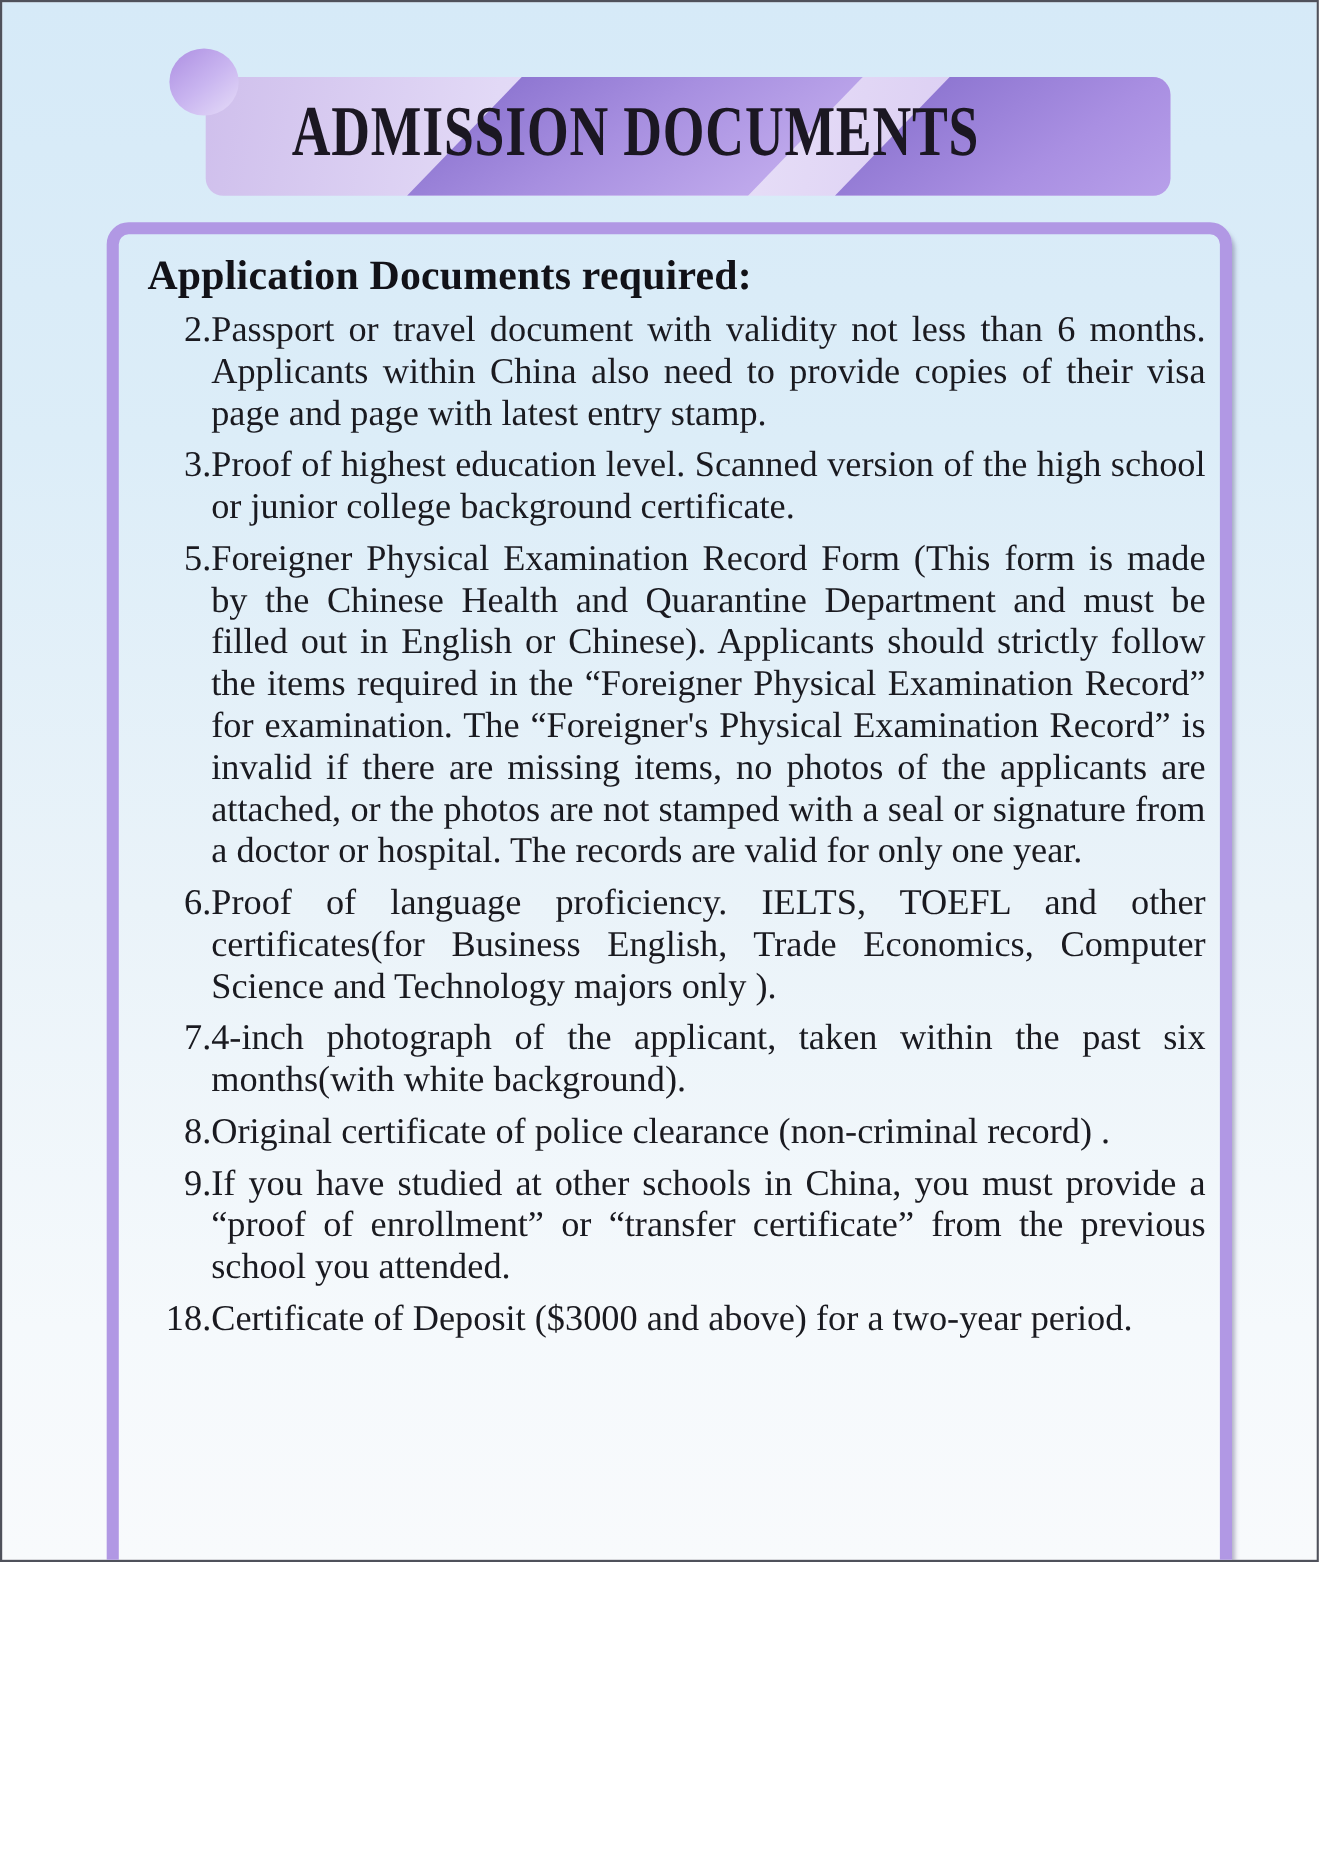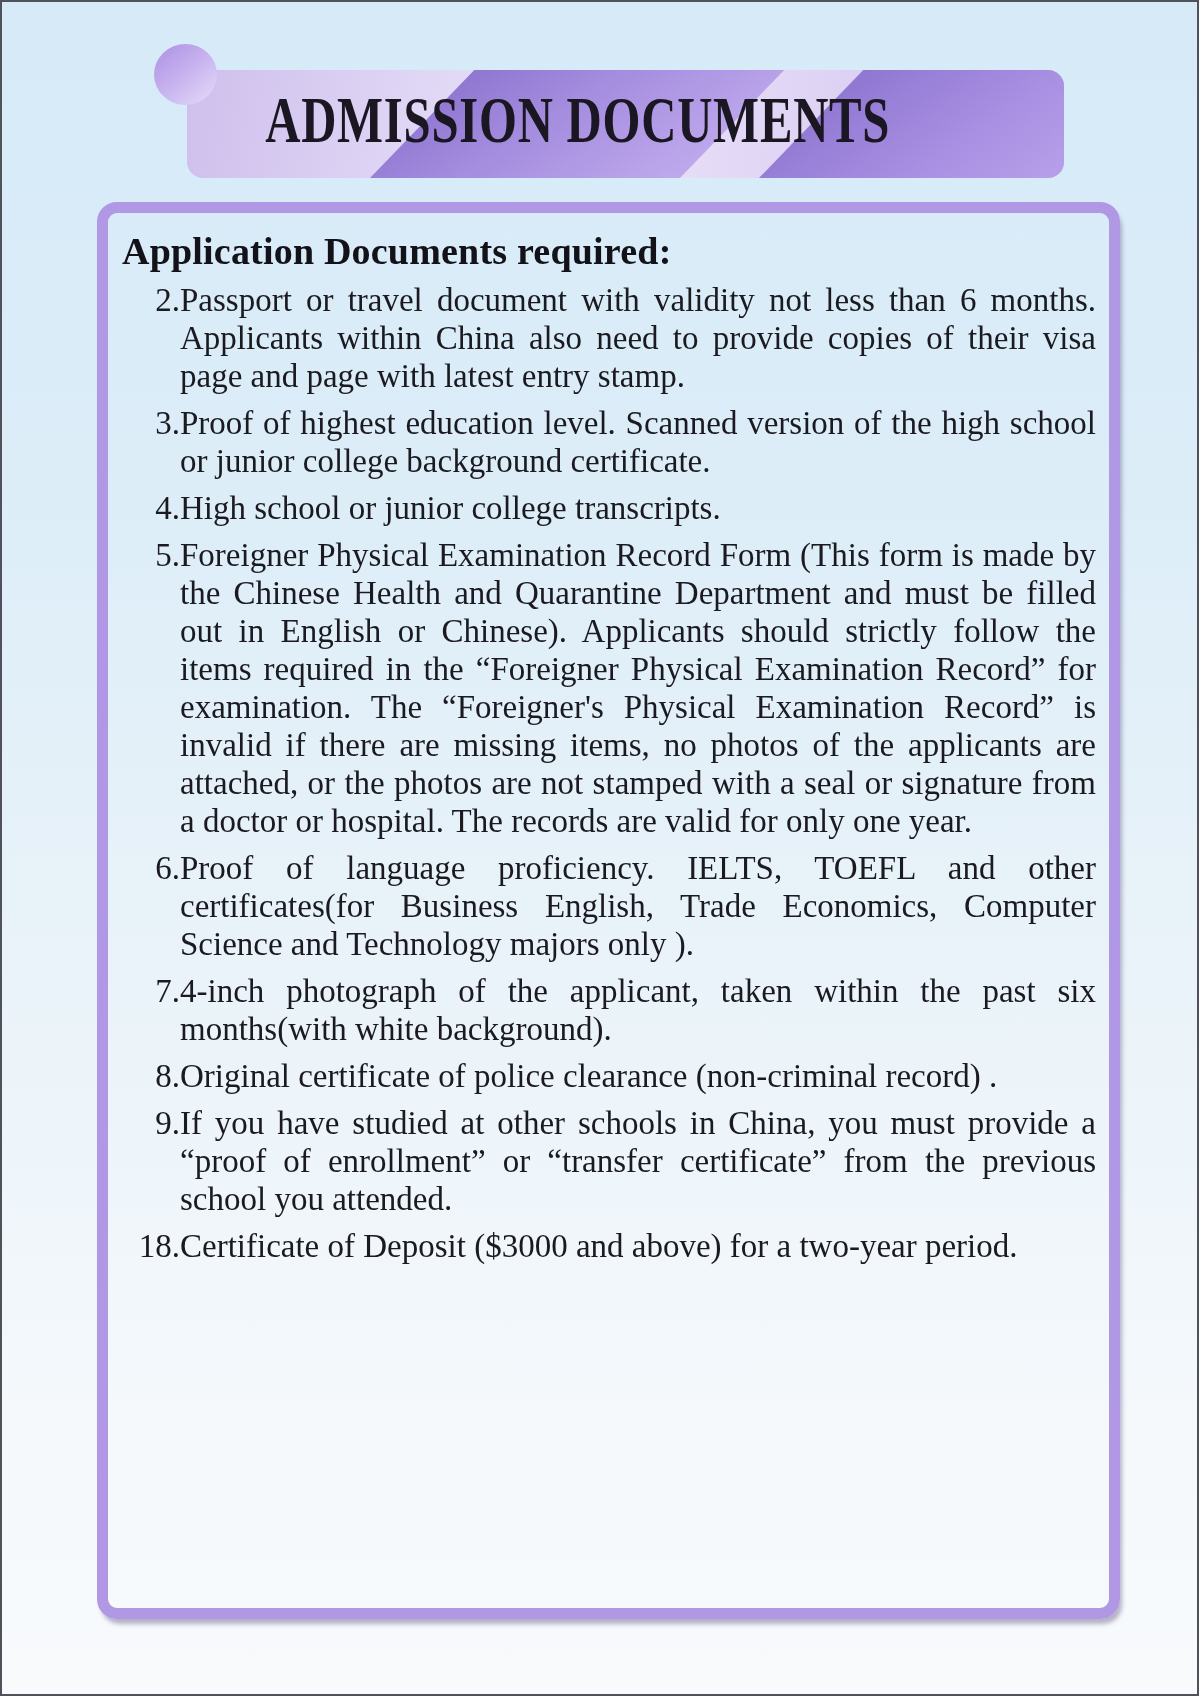--- a/index.html
+++ b/index.html
@@ -2,21 +2,21 @@
 <html><head>
 <meta charset="utf-8">
 <style>
   html, body { margin: 0; padding: 0; }
   body {
     width: 1199px; height: 1696px;
     font-family: "Liberation Serif", "DejaVu Serif", serif;
   }
   .page {
     position: relative;
-    width: 1199px; height: 1696px;
+    width: 1199px; height: 1420px;
     box-sizing: border-box;
     border: 2px solid #4f515b;
     background: linear-gradient(180deg, #d6eaf8 0%, #dcedf8 28%, #eaf3f9 58%, #f5f9fc 85%, #f8fafc 100%);
     overflow: hidden;
   }
 
   
   .banner {
     position: absolute; left: 185px; top: 68px;
     width: 877px; height: 108px;
@@ -54,21 +54,21 @@
   }
 
   
   .panel {
     position: absolute; left: 95px; top: 200px;
     width: 1023px; height: 1417px;
     box-sizing: border-box;
     border: 11px solid #b198e4;
     border-radius: 20px;
     box-shadow: 3px 6px 4px -1px rgba(114,108,148,0.5);
-    padding: 16px 13px 0 12px;
+    padding: 16px 13px 0 24px;
     background: transparent;
   }
   .heading {
     margin: 0 0 8px 2px;
     font-size: 38px; font-weight: 700; color: #121218;
     letter-spacing: 0.2px;
   }
   .doc-item {
     padding-left: 60px;
     margin-bottom: 9px;
@@ -94,21 +94,20 @@
     </div>
   </div>
   <div class="circle"></div>
 
   <div class="panel">
     <h2 class="heading">Application Documents required:</h2>
 
     <div>
       <div class="doc-item"><span class="num">2.</span><span>Passport or travel document with validity not less than 6 months. Applicants within China also need to provide copies of their visa page and page with latest entry stamp.</span></div>
       <div class="doc-item"><span class="num">3.</span><span>Proof of highest education level. Scanned version of the high school or junior college background certificate.</span></div>
-      <div class="doc-item"><span class="num">4.</span><span>High school or junior college transcripts.</span></div>
       <div class="doc-item"><span class="num">5.</span><span>Foreigner Physical Examination Record Form (This form is made by the Chinese Health and Quarantine Department and must be filled out in English or Chinese). Applicants should strictly follow the items required in the “Foreigner Physical Examination Record” for examination. The “Foreigner's Physical Examination Record” is invalid if there are missing items, no photos of the applicants are attached, or the photos are not stamped with a seal or signature from a doctor or hospital. The records are valid for only one year.</span></div>
       <div class="doc-item"><span class="num">6.</span><span>Proof of language proficiency. IELTS, TOEFL and other certificates(for Business English, Trade Economics, Computer Science and Technology majors only ).</span></div>
       <div class="doc-item"><span class="num">7.</span><span>4-inch photograph of the applicant, taken within the past six months(with white background).</span></div>
       <div class="doc-item"><span class="num">8.</span><span>Original certificate of police clearance (non-criminal record) .</span></div>
       <div class="doc-item"><span class="num">9.</span><span>If you have studied at other schools in China, you must provide a “proof of enrollment” or “transfer certificate” from the previous school you attended.</span></div>
       <div class="doc-item"><span class="num">18.</span><span>Certificate of Deposit ($3000 and above) for a two-year period.</span></div>
     </div>
   </div>
 
 </div>

